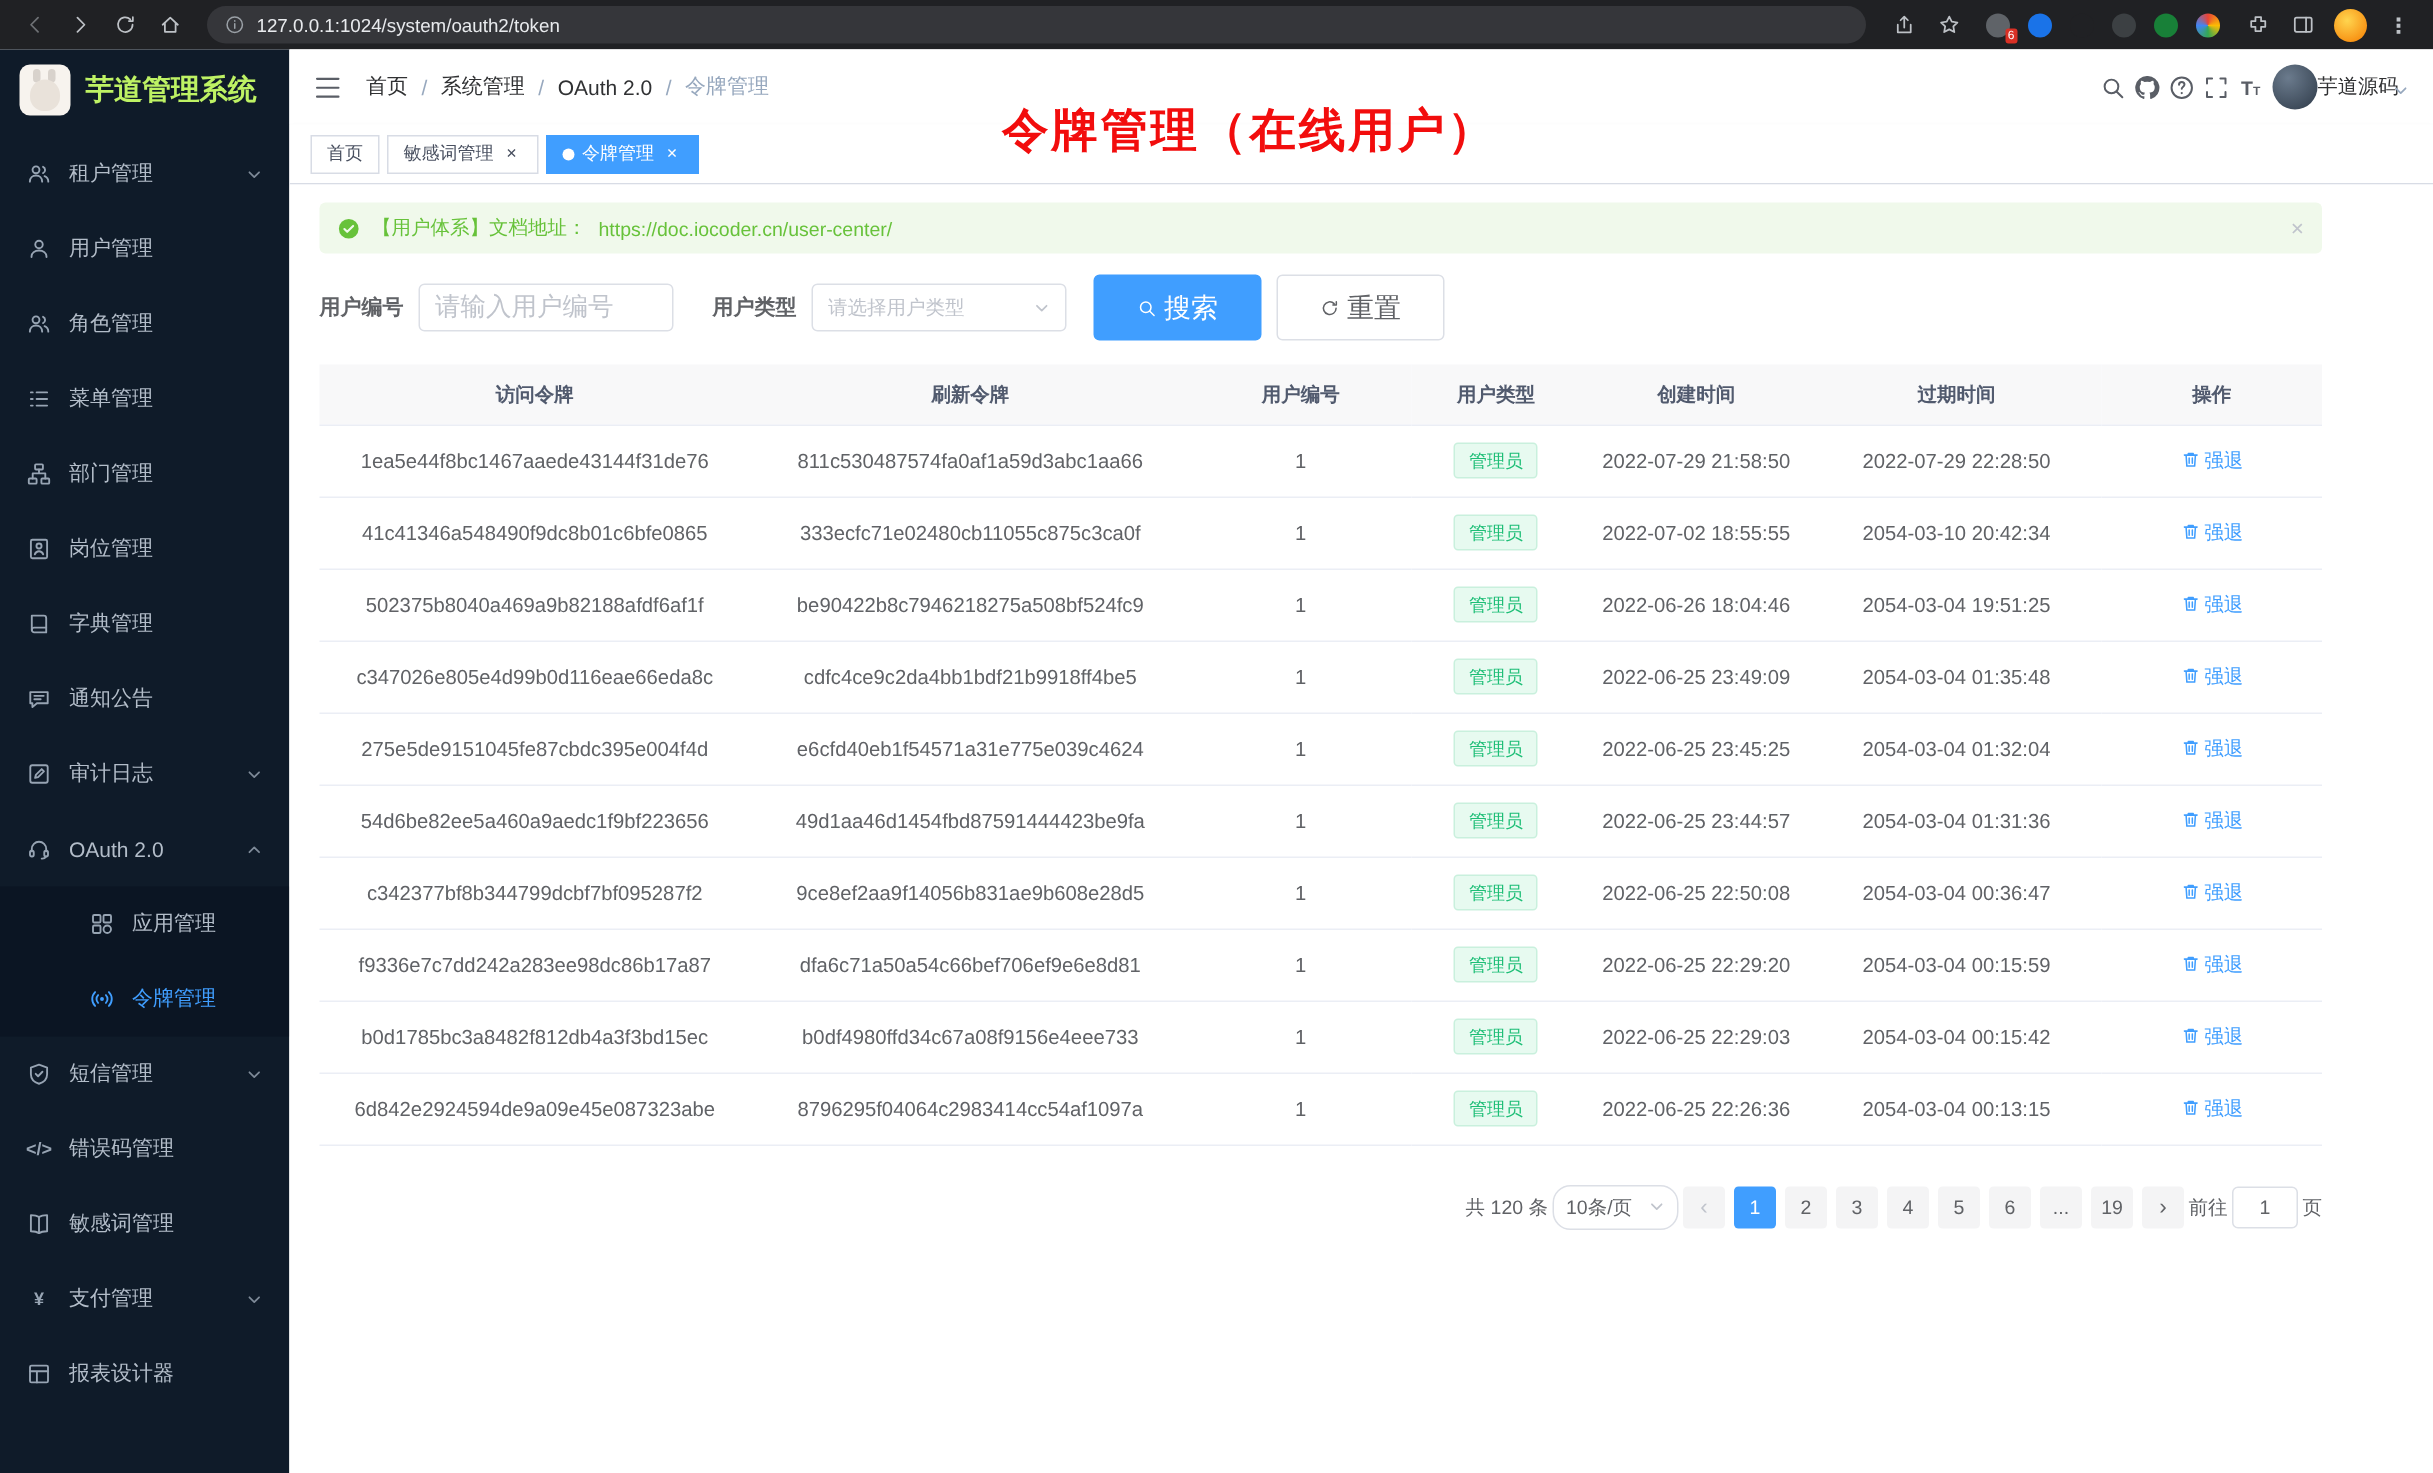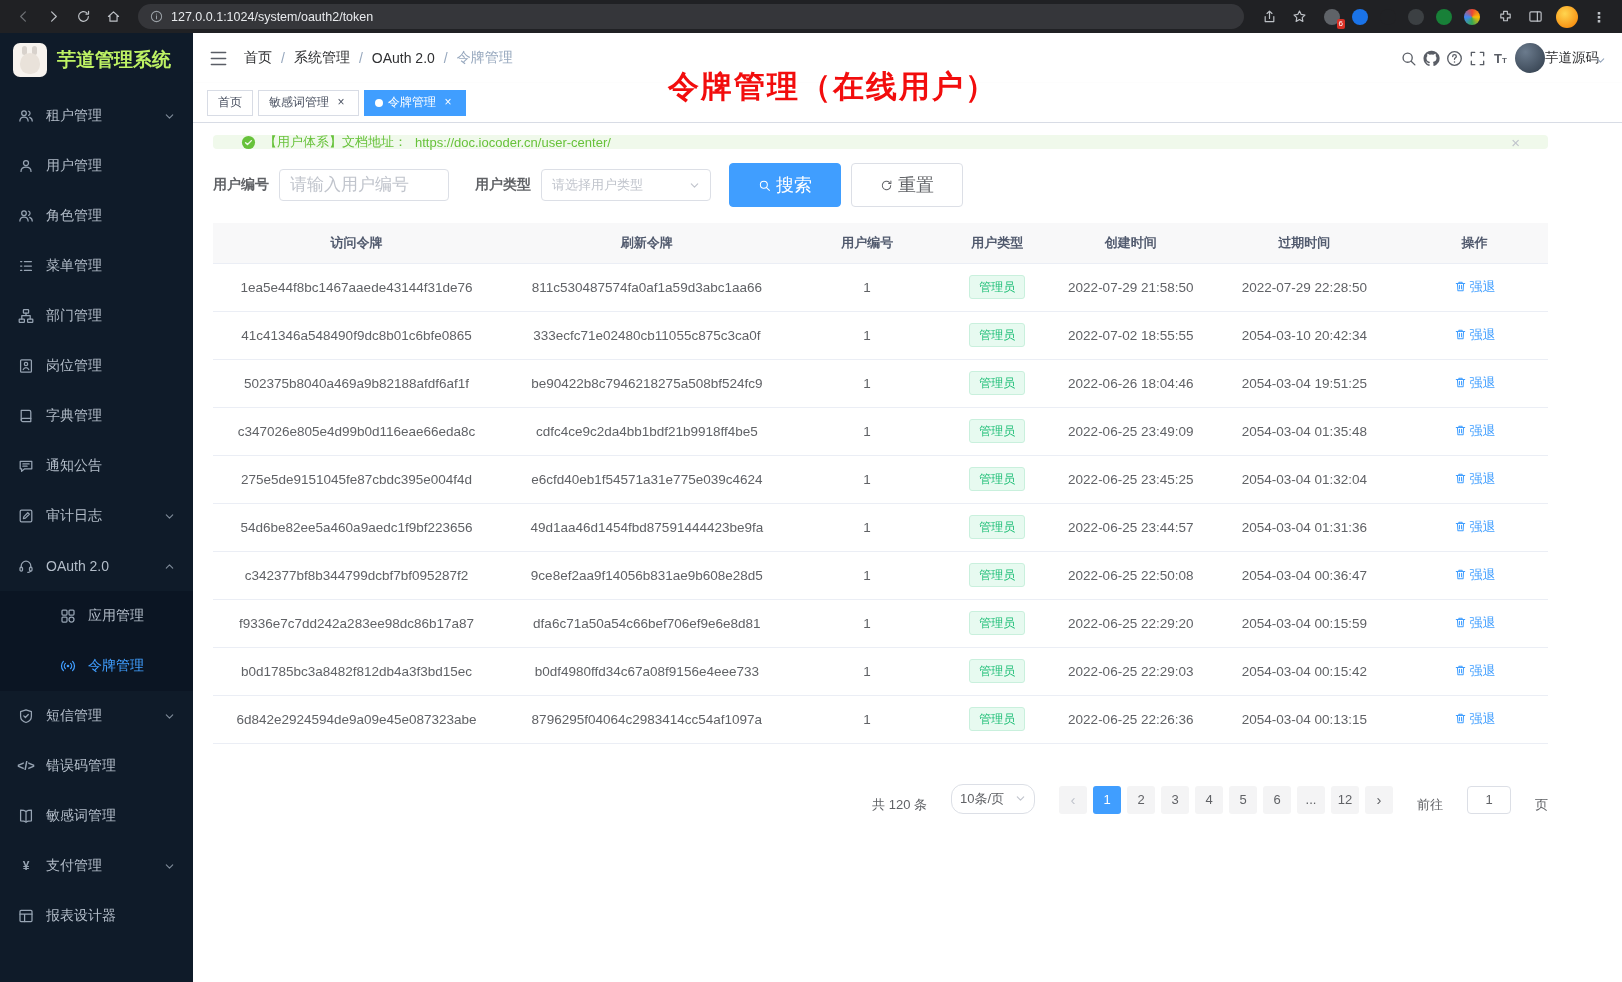--- a/index.html
+++ b/index.html
@@ -63,21 +63,21 @@
   .tab{height:26px;display:inline-flex;align-items:center;gap:5px;padding:0 10px;border:1px solid #d8dce5;background:#fff;font-size:12px;color:#495060;cursor:pointer;white-space:nowrap}
   .tab .dot{width:8px;height:8px;border-radius:50%;background:#fff;display:none}
   .tab.active{background:var(--accent);border-color:var(--accent);color:#fff}
   .tab.active .dot{display:inline-block}
   .tab .close{font-size:12px;width:14px;height:14px;line-height:13px;text-align:center;border-radius:50%}
 
   
   .content{flex:1;padding:12px 0 0 20px;background:#fff;overflow:hidden}
   .page{width:1335px}
 
-  .alert{height:14px;background:var(--success-bg);border-radius:4px;display:flex;align-items:center;padding:0 28px;gap:8px;font-size:13px;color:var(--success)}
+  .alert{height:34px;background:var(--success-bg);border-radius:4px;display:flex;align-items:center;padding:0 12px;gap:8px;font-size:13px;color:var(--success)}
   .alert .icon{width:15px;height:15px}
   .alert-link{color:var(--success);text-decoration:none;cursor:pointer}
   .alert-close{margin-left:auto;color:#c0c4cc;font-size:15px;cursor:pointer}
 
   .filters{display:flex;align-items:center;margin-top:14px;gap:10px;font-size:14px;color:#606266}
   .flabel{font-weight:700;color:#606266}
   .flabel.ml{margin-left:16px}
   .input{width:170px;height:32px;border:1px solid #dcdfe6;border-radius:4px;padding:0 10px;font-size:17px;color:#606266;font-family:inherit;outline:none}
   .input::placeholder{color:#c0c4cc}
   .select{width:170px;height:32px;border:1px solid #dcdfe6;border-radius:4px;display:flex;align-items:center;justify-content:space-between;padding:0 10px;cursor:pointer}
@@ -88,21 +88,21 @@
   .btn.primary{background:var(--accent);border-color:var(--accent);color:#fff;margin-left:8px}
   .btn .bico{width:13px;height:13px}
 
   .data-table{width:100%;border-collapse:collapse;margin-top:16px;font-size:13.5px;color:#606266;table-layout:fixed}
   .data-table th{height:40px;background:#f8f8f9;color:#515a6e;font-weight:700;text-align:center;font-size:13px;border-bottom:1px solid #ebeef5}
   .data-table td{height:48px;text-align:center;border-bottom:1px solid #ebeef5;overflow:hidden;white-space:nowrap}
   .tag{display:inline-block;min-width:44px;padding:0 9px;height:24px;line-height:22px;border:1px solid var(--tag-border);background:var(--tag-bg);color:var(--tag-text);border-radius:3px;font-size:12px}
   .action-link{color:var(--accent);display:inline-flex;align-items:center;gap:3px;cursor:pointer;font-size:13px}
   .action-link .icon{width:13px;height:13px}
 
-  .pagination{display:flex;align-items:flex-end;justify-content:flex-end;margin-top:40px;gap:24px;font-size:13px;color:#606266}
+  .pagination{display:flex;align-items:center;justify-content:flex-end;margin-top:26px;gap:3px;font-size:13px;color:#606266}
   .psize{width:84px;height:30px;border:1px solid #dcdfe6;border-radius:12px;display:flex;align-items:center;justify-content:space-between;padding:0 8px;cursor:pointer;font-size:13px}
   .page-list{display:inline-flex;align-items:center;gap:6px}
   .pbtn{min-width:28px;height:28px;border-radius:3px;background:#f4f4f5;color:#606266;display:inline-flex;align-items:center;justify-content:center;font-size:13px;cursor:pointer;padding:0 4px}
   .pbtn.active{background:var(--accent);color:#fff}
   .pbtn.arrow{font-size:15px}
   .pbtn.prev{color:#c0c4cc}
   .goto-input{width:44px;height:28px;border:1px solid #dcdfe6;border-radius:4px;text-align:center;font-size:13px;color:#606266;font-family:inherit;outline:none}
 
   .annotation{position:absolute;left:668px;top:66px;color:var(--annotation-red);font-size:31px;font-weight:700;letter-spacing:2px;white-space:nowrap;pointer-events:none}
 </style>
@@ -676,21 +676,21 @@
           </div>
           <span class="page-list">
               <span class="pbtn arrow prev">‹</span>
               <span class="pbtn active">1</span>
               <span class="pbtn">2</span>
               <span class="pbtn">3</span>
               <span class="pbtn">4</span>
               <span class="pbtn">5</span>
               <span class="pbtn">6</span>
               <span class="pbtn">...</span>
-              <span class="pbtn">12</span>
+              <span class="pbtn">19</span>
               <span class="pbtn arrow next">›</span>
             </span>
           <span>前往</span>
           <input class="goto-input" value="1" style="">
           <span>页</span>
         </div>
       </div>
     </div>
   </div>
 </div>

